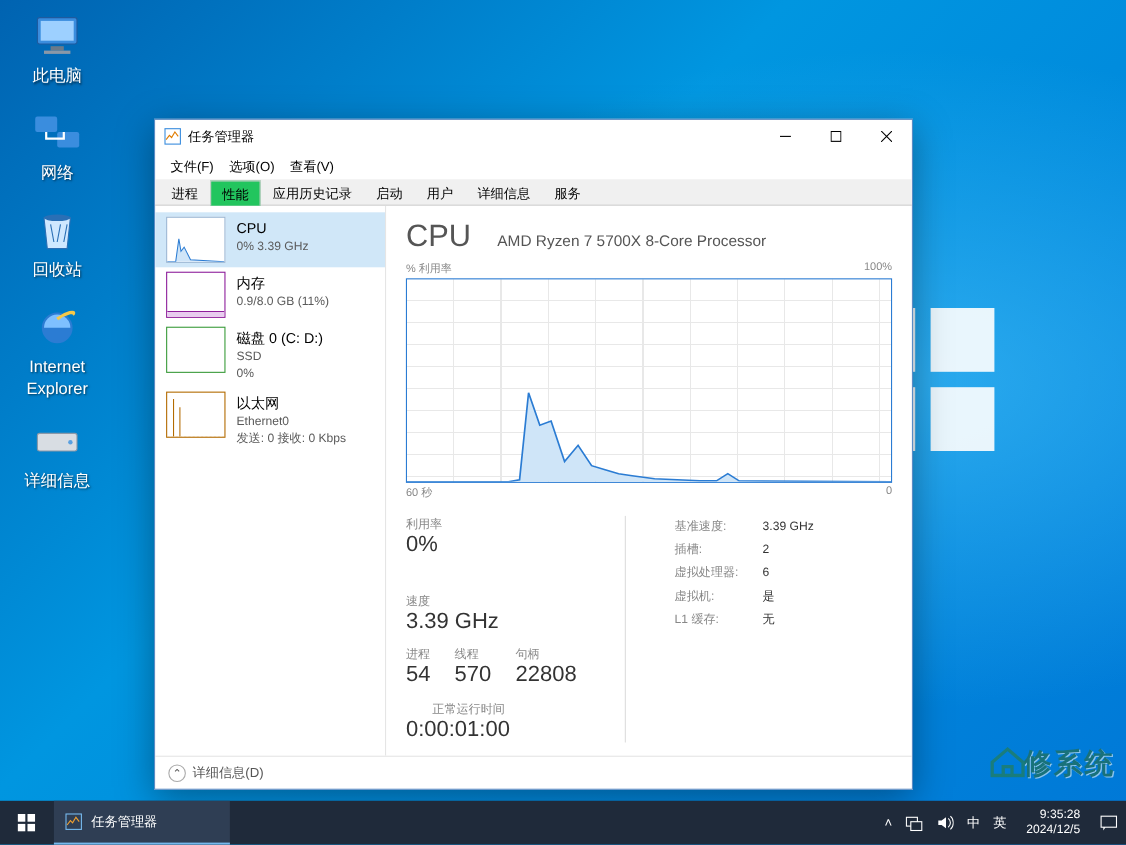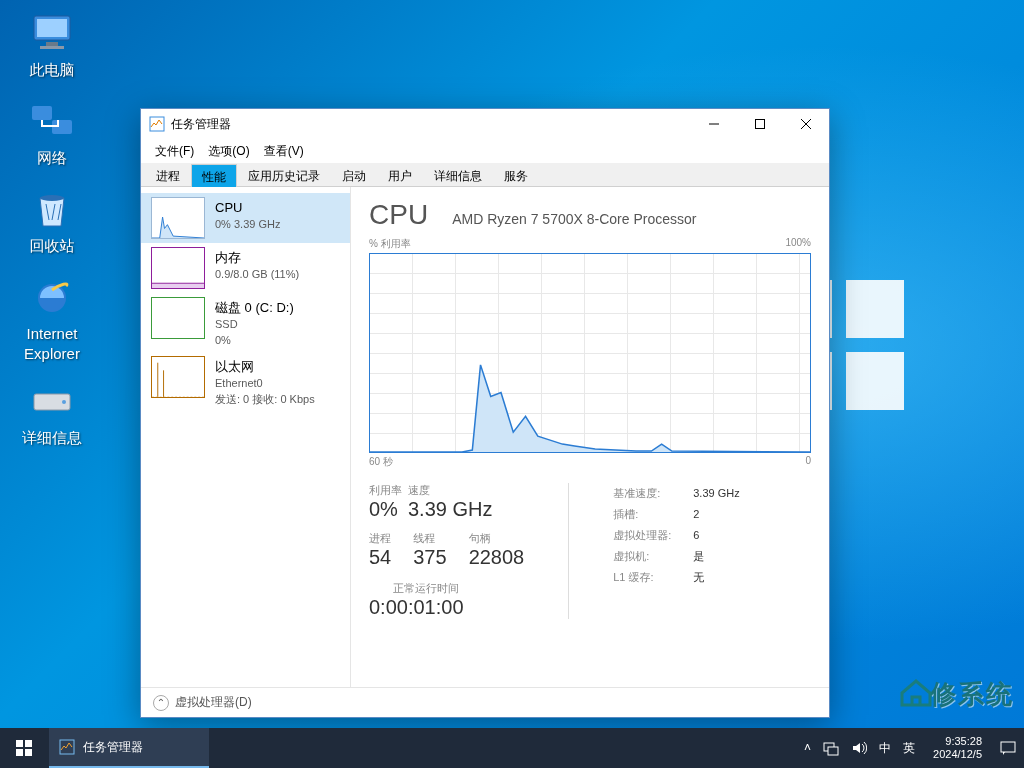--- a/index.html
+++ b/index.html
@@ -22,21 +22,21 @@
 .titlebar { height: 30px; display: flex; align-items: center; padding: 0 0 0 8px; }
 .titlebar .appicon { width: 16px; height: 16px; margin-right: 6px; }
 .titlebar .title { font-size: 12px; color: #000; flex: 1; }
 .titlebar .wbtn { width: 46px; height: 30px; display: flex; align-items: center; justify-content: center; }
 
 .menubar { height: 24px; display: flex; align-items: center; padding: 0 8px; font-size: 12px; gap: 2px; }
 .menubar span { padding: 2px 6px; cursor: default; }
 
 .tabs { height: 24px; display: flex; border-bottom: 1px solid #d0d0d0; background: #f0f0f0; font-size: 12px; padding-left: 4px; }
 .tabs .tab { padding: 4px 10px 3px; border: 1px solid transparent; border-bottom: none; cursor: default; }
-.tabs .tab.active { background: #0ea5e9; border-color: #d0d0d0; position: relative; top: 1px; }
+.tabs .tab.active { background: #22c55e; border-color: #d0d0d0; position: relative; top: 1px; }
 
 .content { flex: 1; display: flex; overflow: hidden; }
 
 
 .sidebar { width: 210px; border-right: 1px solid #e5e5e5; padding: 6px 0; overflow-y: auto; }
 .sidecard { display: flex; padding: 4px 10px; gap: 10px; cursor: default; }
 .sidecard.selected { background: #d0e7f8; }
 .thumb { width: 54px; height: 42px; border: 1px solid #9bb7d4; background: #fff; position: relative; flex-shrink: 0; }
 .sidecard .info { font-size: 11px; color: #5a5a5a; line-height: 1.4; padding-top: 2px; }
 .sidecard .info .name { font-size: 13px; color: #000; }
@@ -45,21 +45,21 @@
 .detail { flex: 1; padding: 12px 18px; display: flex; flex-direction: column; }
 .dhead { display: flex; align-items: baseline; gap: 24px; margin-bottom: 6px; }
 .dhead .big { font-size: 28px; color: #555; font-weight: 300; }
 .dhead .sub { font-size: 14px; color: #555; }
 .chartlbl { display: flex; justify-content: space-between; font-size: 10px; color: #888; margin-bottom: 2px; }
 .chart { height: 200px; border: 1px solid #2b7cd3; background: repeating-linear-gradient(to right, transparent 0 42px, #e8e8e8 42px 43px), repeating-linear-gradient(to bottom, transparent 0 19px, #e8e8e8 19px 20px); position: relative; }
 .chart svg { position: absolute; inset: 0; width: 100%; height: 100%; }
 .xaxis { display: flex; justify-content: space-between; font-size: 10px; color: #888; margin-top: 2px; gap: 12px; }
 
 .stats { display: flex; gap: 40px; margin-top: 14px; }
-.statcol .row1 { display: flex; gap: 6px; margin-bottom: 10px; }
+.statcol .row1 { display: flex; gap: 32px; margin-bottom: 10px; flex-direction: column; }
 .statcol .row2 { display: flex; gap: 22px; }
 .stat .k { font-size: 11px; color: #888; }
 .stat .v { font-size: 20px; color: #333; }
 .spec { font-size: 11px; line-height: 1.9; }
 .spec .k { color: #888; display: inline-block; width: 80px; }
 .spec .v { color: #333; }
 .uptime { margin-top: 12px; }
 .uptime .k { font-size: 11px; color: #888; margin-left: 24px; }
 .uptime .v { font-size: 20px; color: #333; }
 .divider { border-left: 1px solid #ddd; margin: 0 4px; }
@@ -257,21 +257,21 @@
                 <div class="v">3.39 GHz</div>
               </div>
           </div>
           <div class="row2">
             <div class="stat">
                 <div class="k">进程</div>
                 <div class="v">54</div>
               </div>
             <div class="stat">
                 <div class="k">线程</div>
-                <div class="v">375</div>
+                <div class="v">570</div>
               </div>
             <div class="stat">
                 <div class="k">句柄</div>
                 <div class="v">22808</div>
               </div>
           </div>
           <div class="uptime">
               <div class="k">正常运行时间</div>
               <div class="v">0:00:01:00</div>
             </div>
@@ -283,21 +283,21 @@
           <div><span class="k">虚拟处理器:</span><span class="v">6</span></div>
           <div><span class="k">虚拟机:</span><span class="v">是</span></div>
           <div><span class="k">L1 缓存:</span><span class="v">无</span></div>
         </div>
       </div>
     </div>
   </div>
 
   <div class="footer">
     <span class="chev">⌃</span>
-    <span>虚拟处理器(D)</span>
+    <span>详细信息(D)</span>
   </div>
 </div>
 
 <div class="watermark">
   <span class="house"><svg viewBox="0 0 36 30">
         <path d="M4 16L18 4l14 12v12H4z" fill="none" stroke="#2e7d32" stroke-width="3"></path>
         <path d="M14 28v-8h8v8" fill="none" stroke="#2e7d32" stroke-width="3"></path>
       </svg></span><span>修系统</span>
 </div>
 

